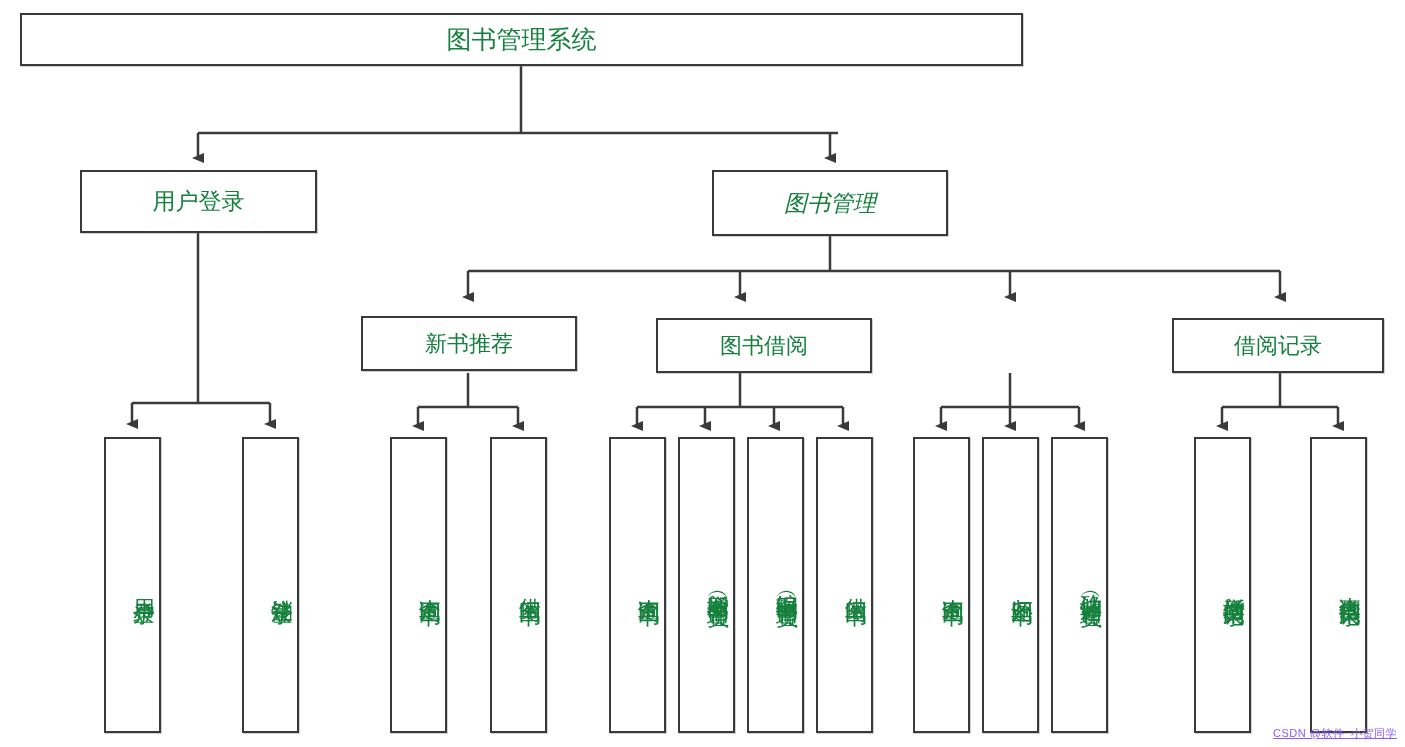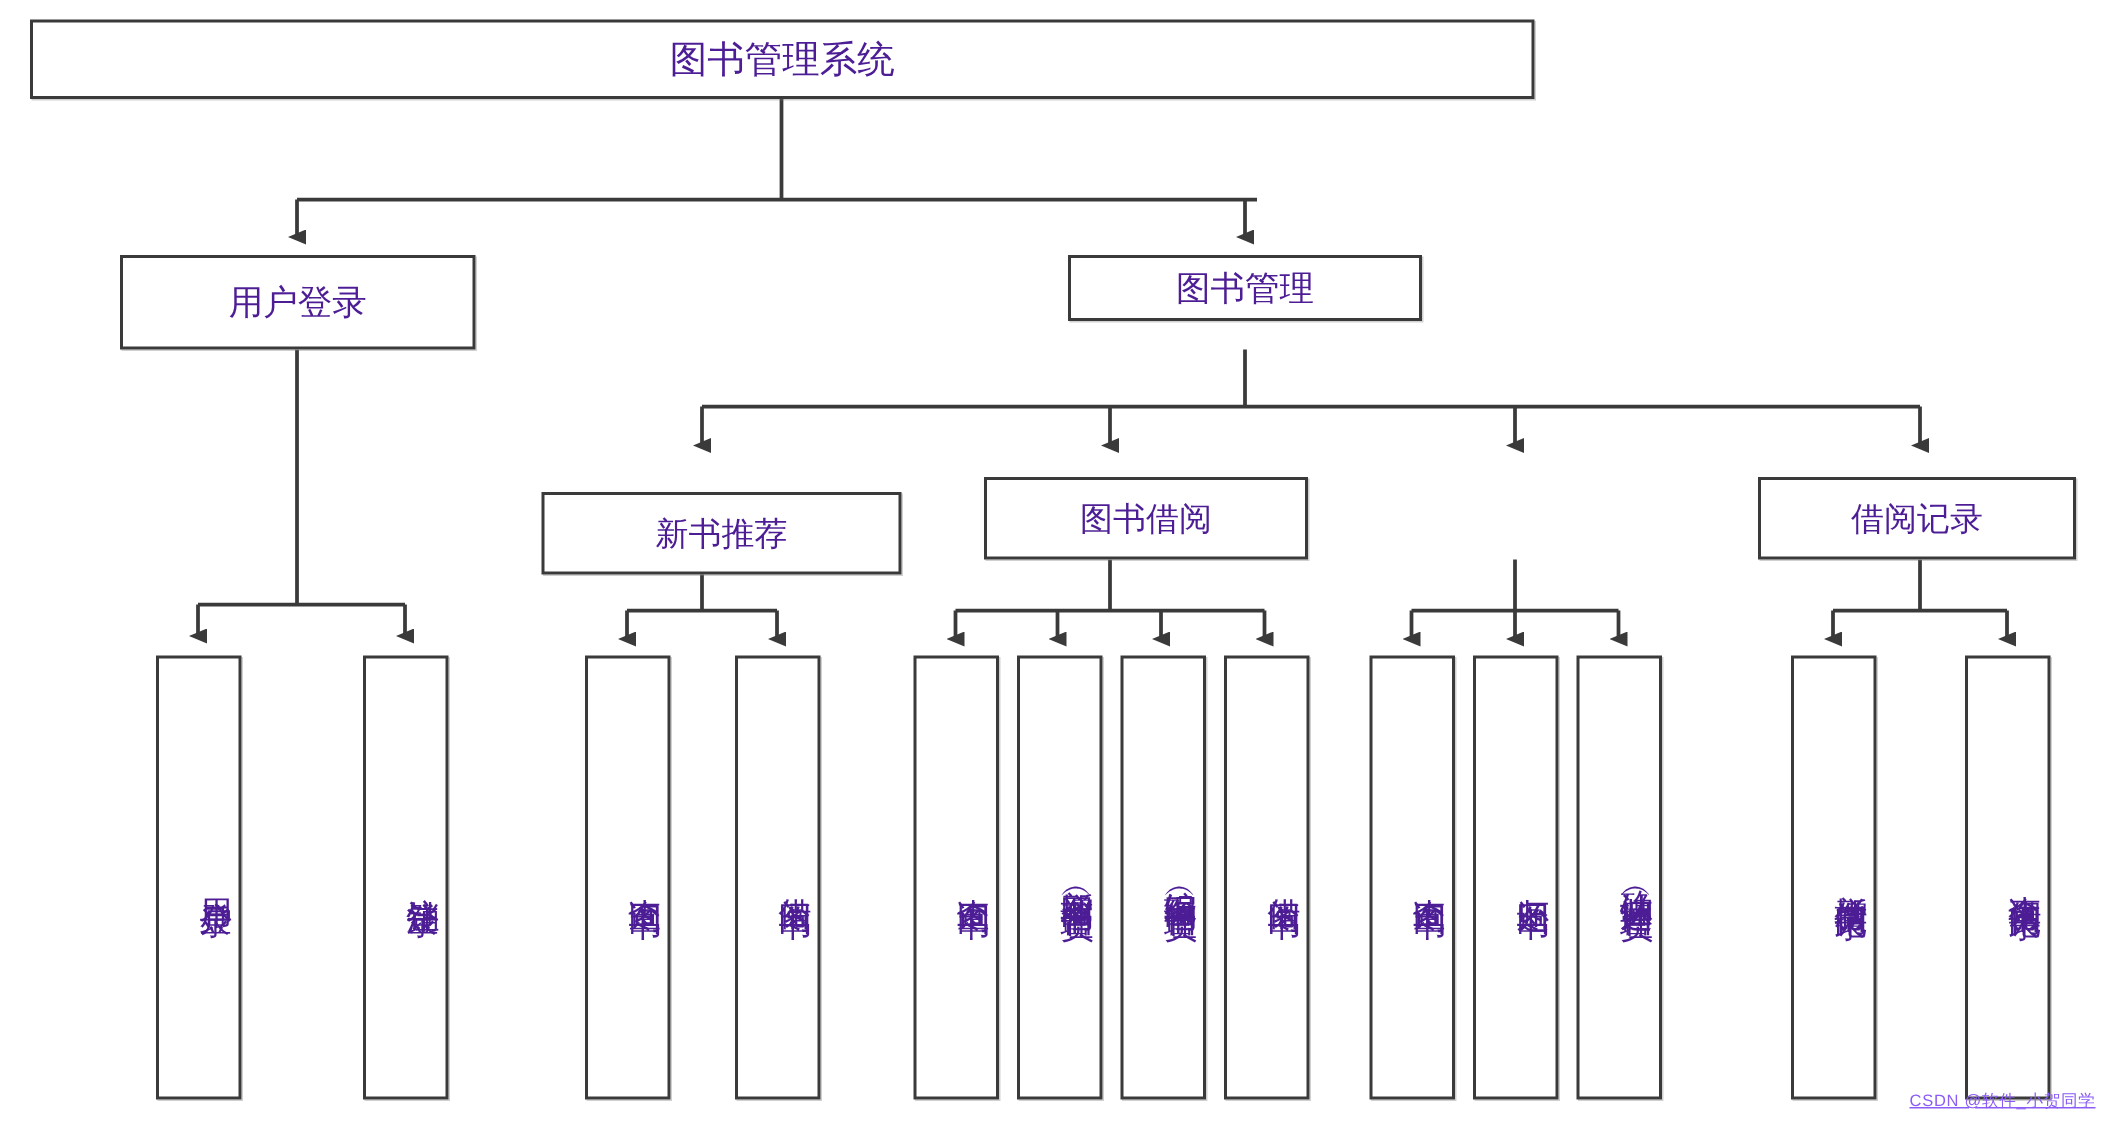--- a/index.html
+++ b/index.html
@@ -27,21 +27,21 @@
     pointer-events: none;
   }
   .node {
     position: absolute;
     box-sizing: border-box;
     border: 2.5px solid #3a3a3a;
     background: #ffffff;
     display: flex;
     align-items: center;
     justify-content: center;
-    color: #4c1d95;
+    color: #15803d;
     box-shadow: 1px 1px 0 rgba(120,120,120,0.35);
   }
   .node.level-0 {
     font-size: 25px;
   }
   .node.level-1 {
     font-size: 23px;
   }
   .node.level-2 {
     font-size: 22px;
@@ -121,23 +121,23 @@
       <path d="M1280,373 L1280,407"></path>
       <path d="M1222,407 L1338,407"></path>
       <path d="M1222,407 L1222,426" marker-end="url(#arrow)"></path>
       <path d="M1338,407 L1338,426" marker-end="url(#arrow)"></path>
     </g>
   </svg>
 
   <div class="node level-0" style="left:20px; top:13px; width:1003px; height:53px;">图书管理系统</div>
 
   <div class="node level-1" style="left:80px; top:170px; width:237px; height:63px;">用户登录</div>
-  <div class="node level-1" style="left:712px; top:170px; width:236px; height:44px;">图书管理</div>
+  <div class="node level-1" style="left:712px; top:170px; width:236px; height:66px;font-style:italic;">图书管理</div>
 
-  <div class="node level-2" style="left:361px; top:328px; width:240px; height:55px;">新书推荐</div>
+  <div class="node level-2" style="left:361px; top:316px; width:216px; height:55px;">新书推荐</div>
   <div class="node level-2" style="left:632px; top:318px; width:216px; height:55px;margin-left:24px;">图书借阅</div>
   <div class="node level-2" style="left:1172px; top:318px; width:212px; height:55px;">借阅记录</div>
 
   <div class="node leaf" style="left:104px; top:437px; width:57px; height:296px;">用户登录</div>
   <div class="node leaf" style="left:242px; top:437px; width:57px; height:296px;">注销登录</div>
 
   <div class="node leaf" style="left:390px; top:437px; width:57px; height:296px;">查询图书</div>
   <div class="node leaf" style="left:490px; top:437px; width:57px; height:296px;">借阅图书</div>
 
   <div class="node leaf" style="left:609px; top:437px; width:57px; height:296px;">查询图书</div>

